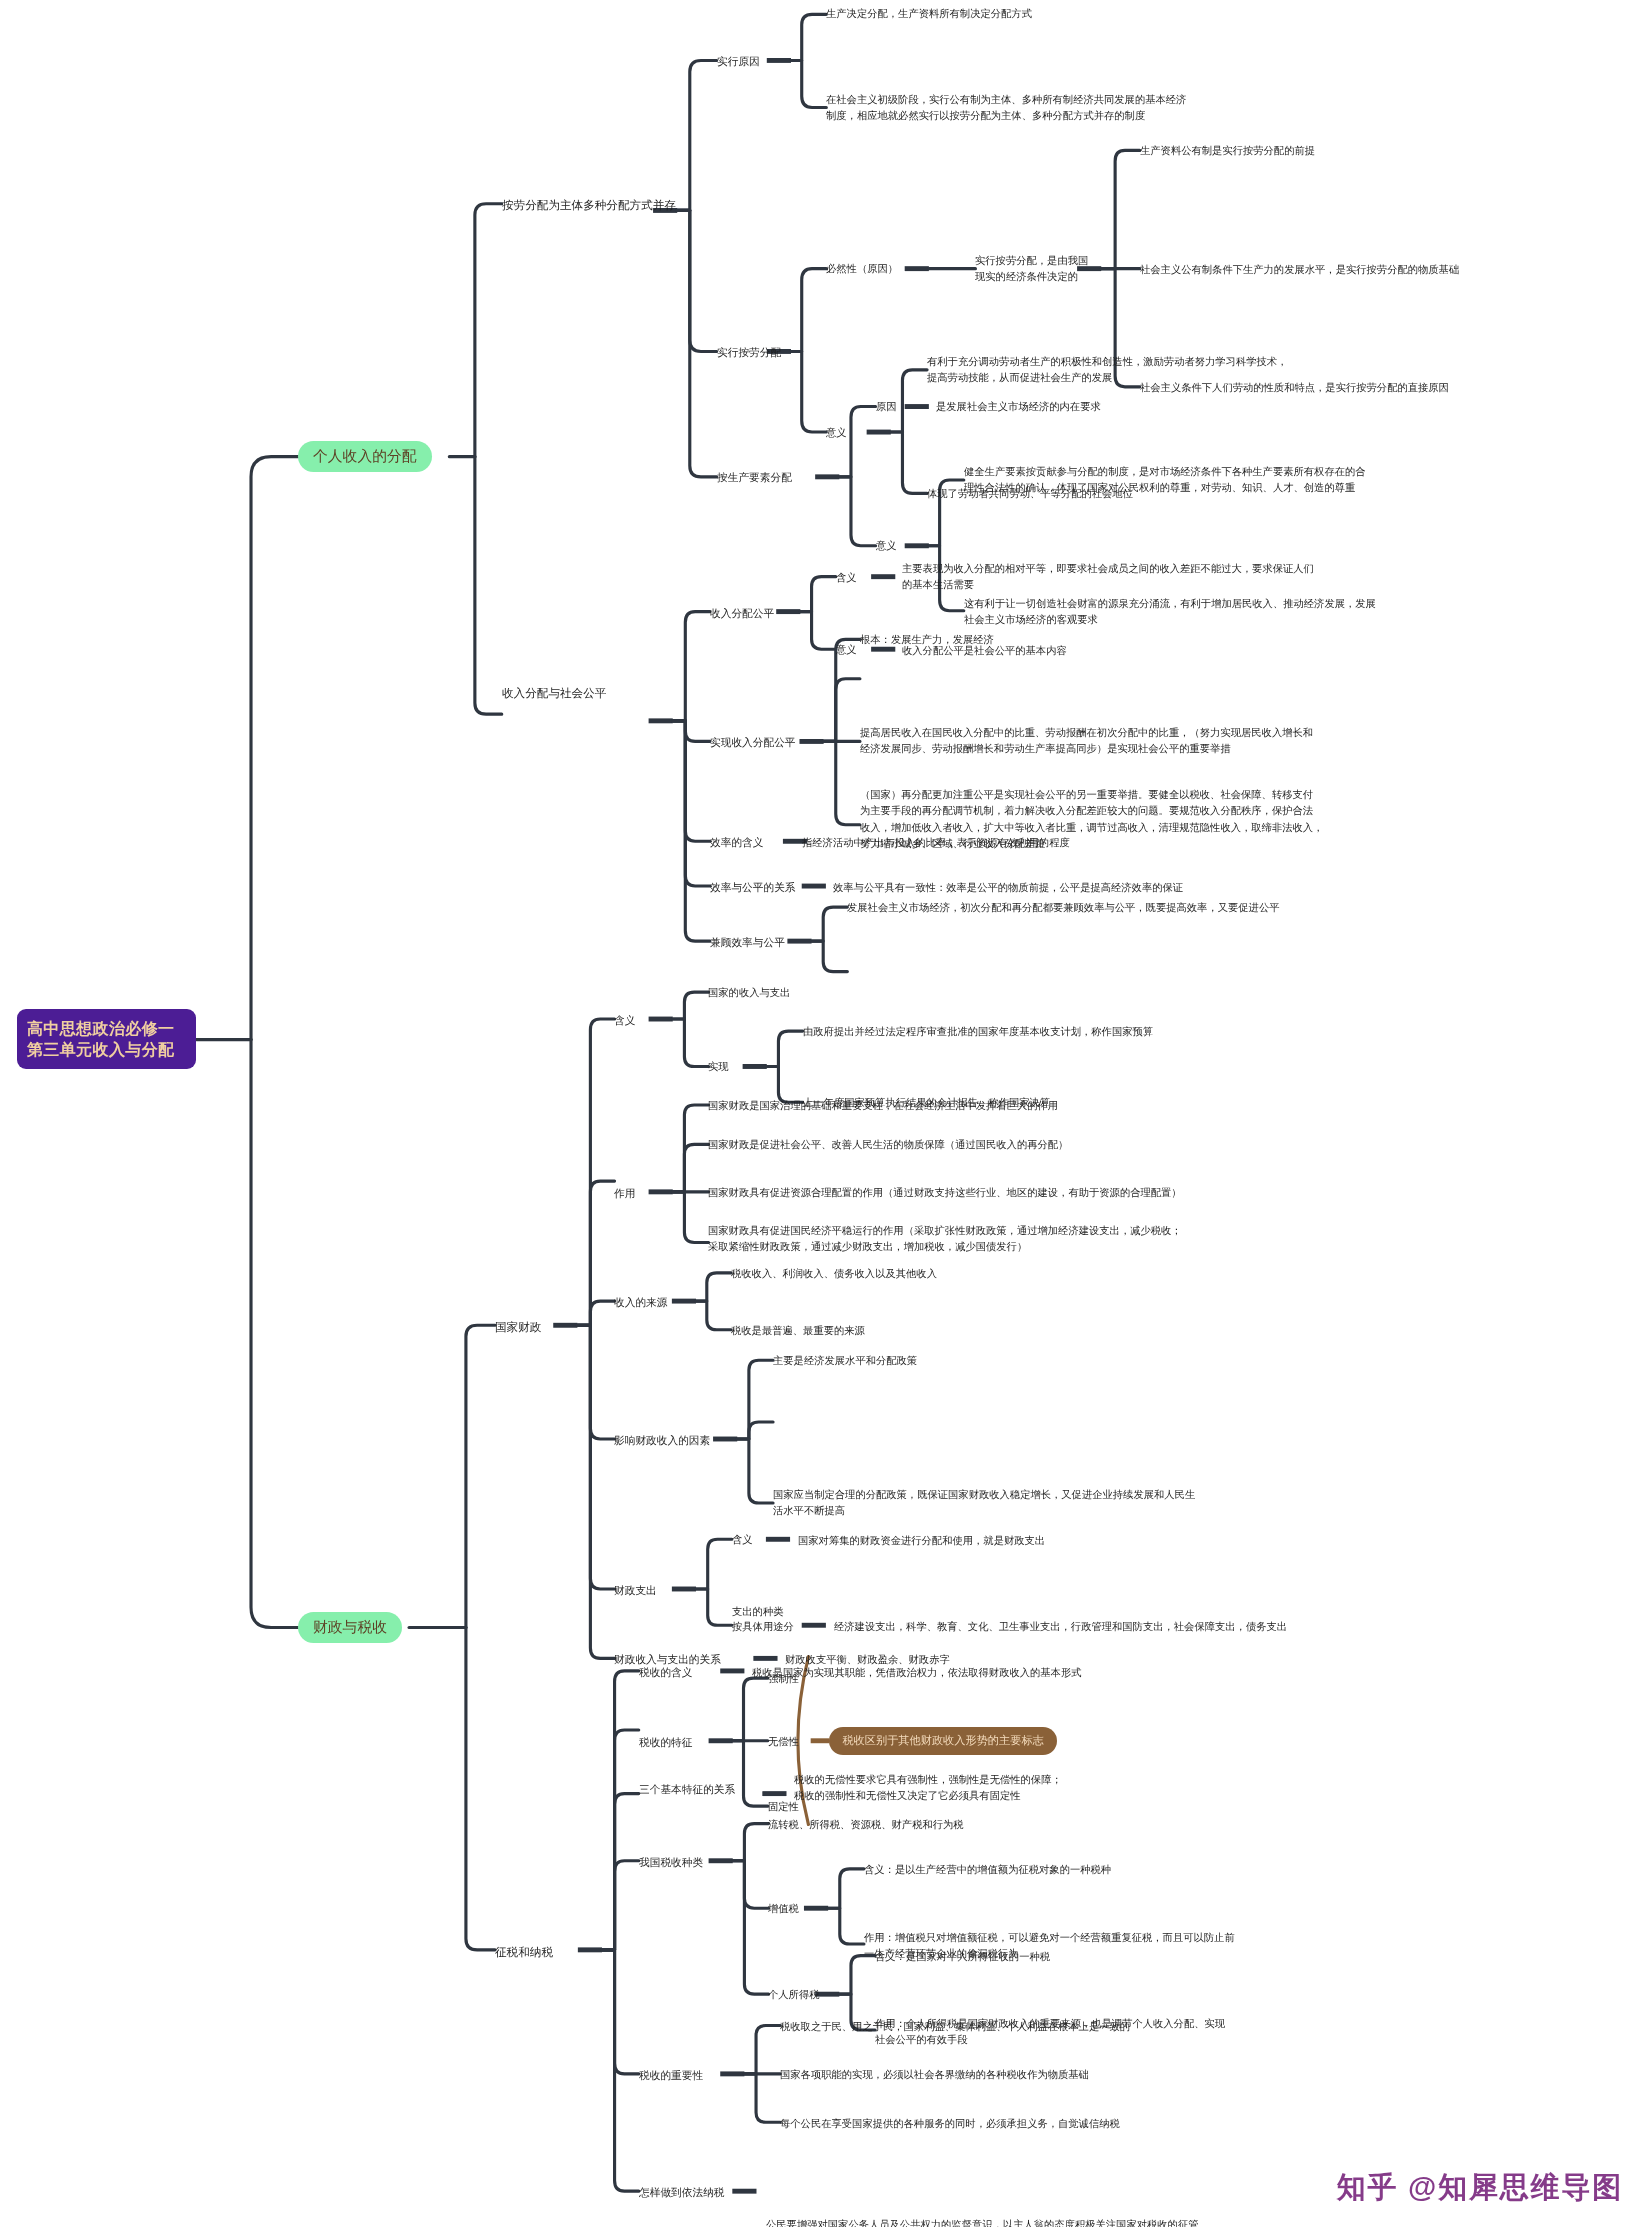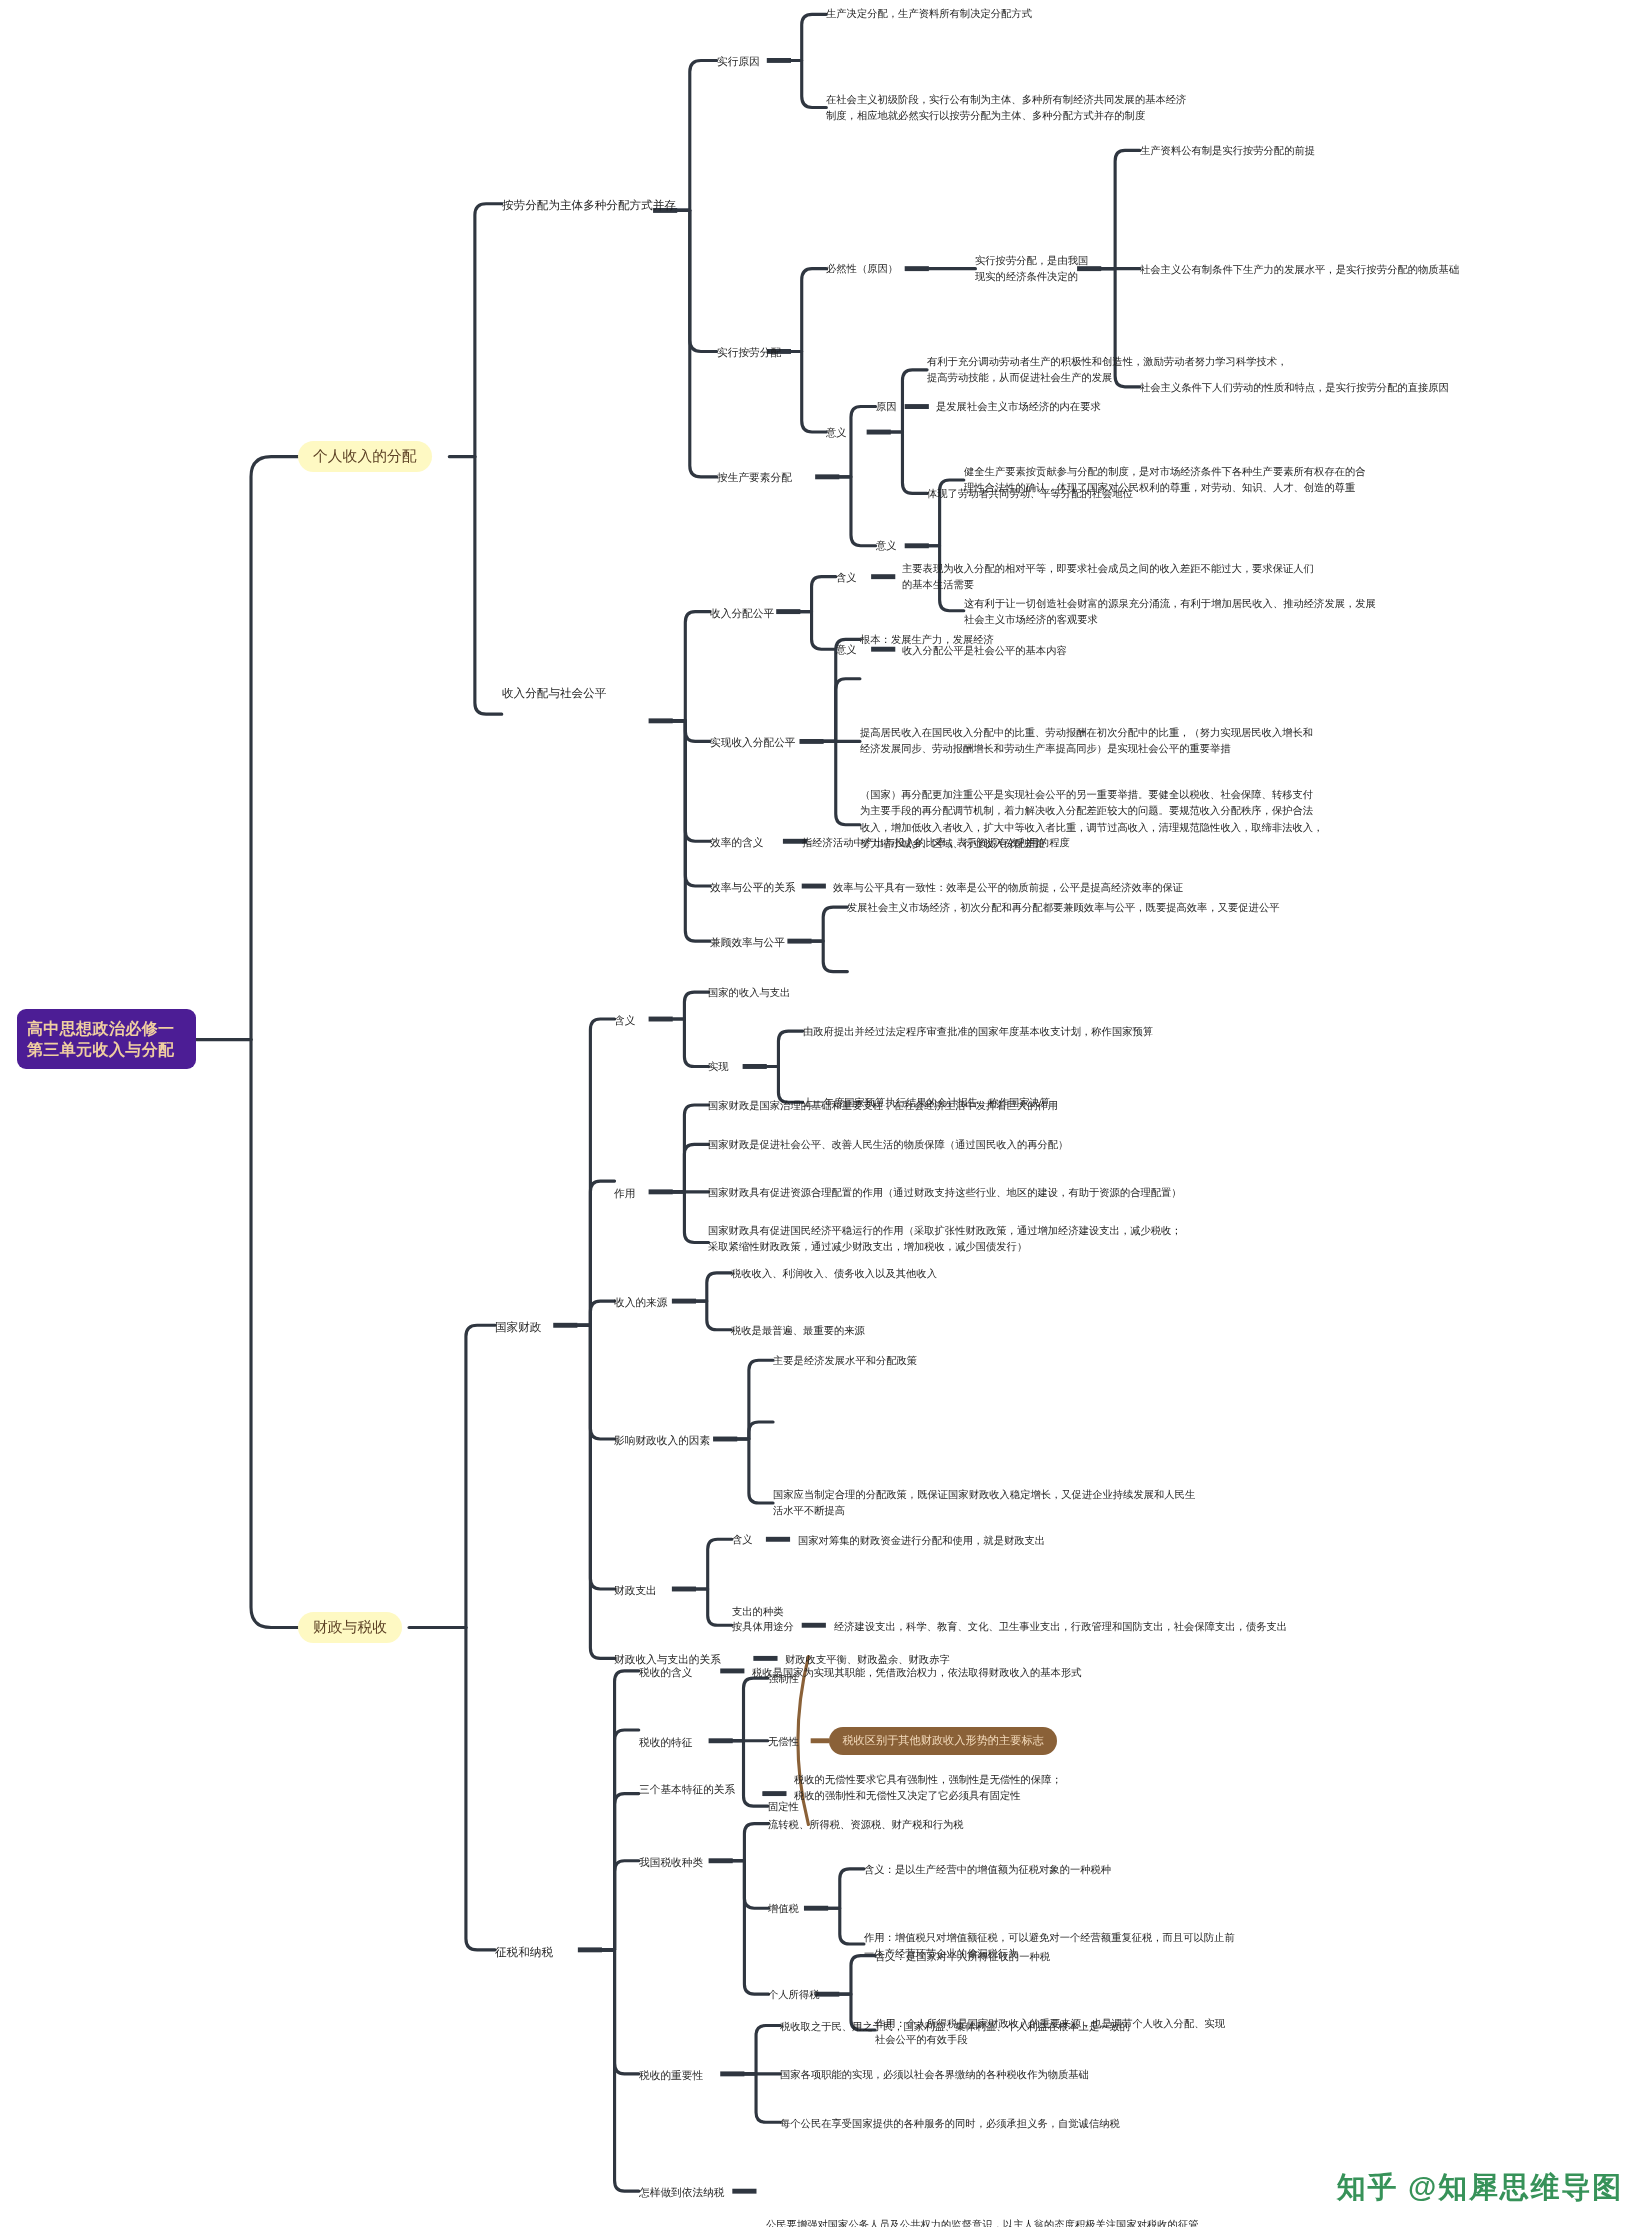--- a/index.html
+++ b/index.html
@@ -27,21 +27,21 @@
     padding:9px 9.9px;
     font-size:16px;
     line-height:1.32;
     font-weight:600;
     letter-spacing:0.4px;
   }
 
   
   .branch2 {
     position:absolute;
-    background:#fef9c3;
+    background:#86efac;
     color:#5d4225;
     border-radius:447px;
     padding:5.8px 15px;
     font-size:14.8px;
     white-space:nowrap;
     font-weight:500;
   }
 
   
   .node {
@@ -70,21 +70,21 @@
   .wire  { stroke:#2f3640; stroke-width:7; fill:none; stroke-linecap:round; stroke-linejoin:round; }
   .wire-brown { stroke:#8a6138; stroke-width:7; fill:none; stroke-linecap:round; stroke-linejoin:round; }
   .stub  { stroke:#2f3640; stroke-width:11; fill:none; stroke-linecap:butt; }
   .stub-brown { stroke:#8a6138; stroke-width:11; fill:none; stroke-linecap:butt; }
 
   
   .watermark {
     position:absolute;
     right:27px; bottom:19px;
     display:flex; align-items:center; gap:8px;
-    color:#15803d;
+    color:#701a75;
     font-size:29px;
     font-weight:700;
     letter-spacing:1.8px;
     opacity:.85;
     text-align:right;
   }
 </style>
 </head>
 <body>
 

